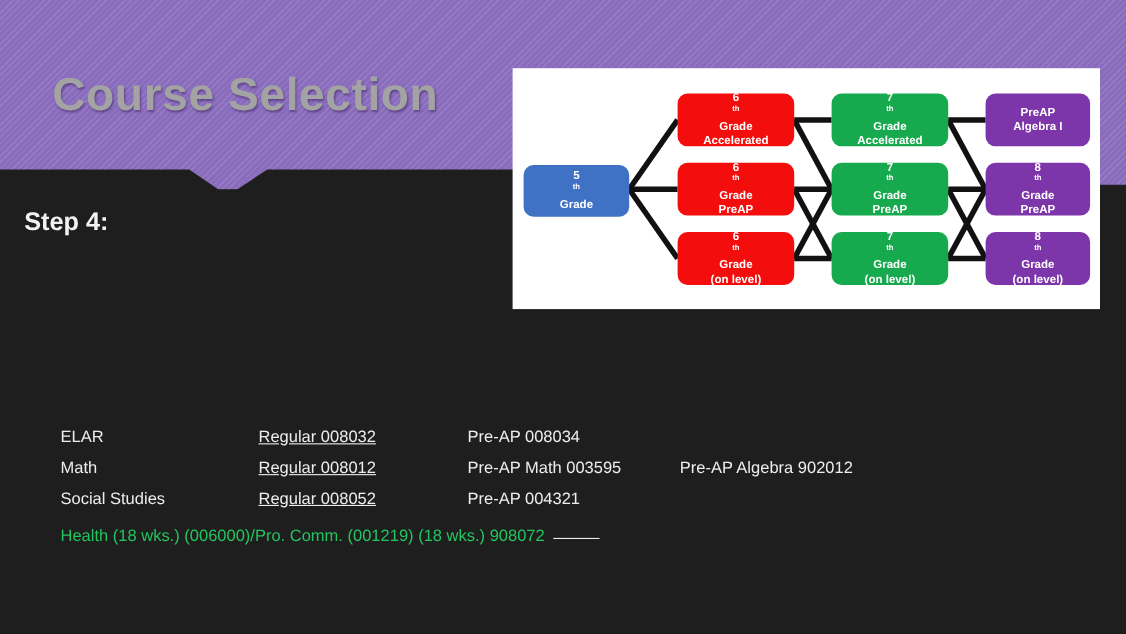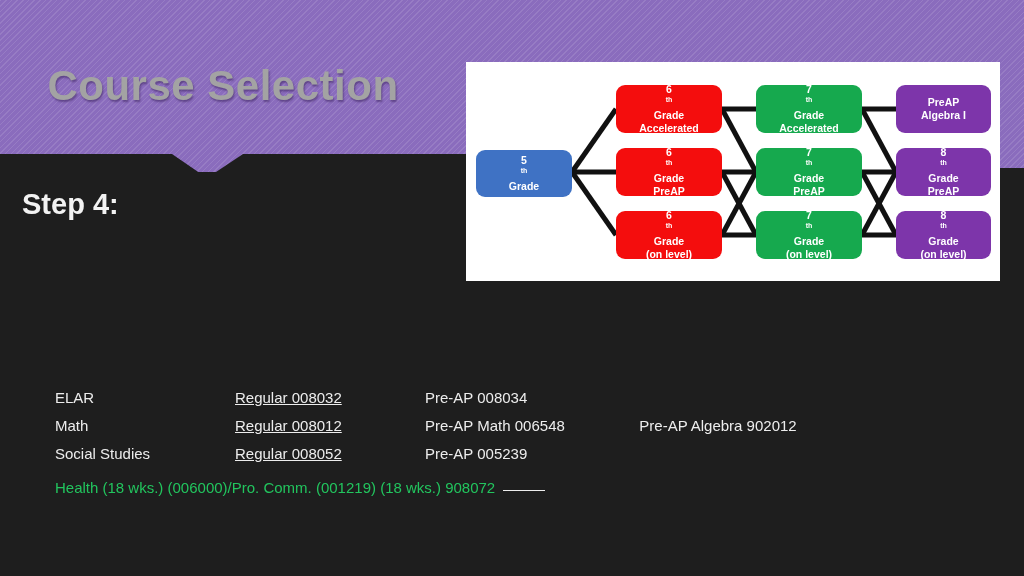--- a/index.html
+++ b/index.html
@@ -47,21 +47,21 @@
     letter-spacing:0.5px;
     text-shadow:1px 2px 2px rgba(60,35,95,0.55);
     z-index:3;
     white-space:nowrap;
   }
 
   
   #step-label{
     position:absolute;
     left:22px; top:188px;
-    font-size:29px;
+    font-size:23px;
     font-weight:700;
     color:#f2f2f2;
     z-index:3;
   }
 
   
   #diagram-card{
     position:absolute;
     left:466px; top:62px;
     width:534px; height:219px;
@@ -103,21 +103,21 @@
   }
   #course-table table{ border-collapse:collapse; }
   #course-table td{
     padding:0 0 11px 0;
     white-space:nowrap;
     vertical-align:top;
   }
   .col-subject { width:180px; }
   .col-regular { width:190px;text-decoration:underline; }
   .col-preap   { width:193px; }
-  .col-extra   { width:200px;text-align:center; }
+  .col-extra   { width:200px; }
 
   #footer-note{
     position:absolute;
     left:55px; top:479px;
     z-index:3;
     color:#22c55e;
     font-size:15px;
     white-space:nowrap;
   }
   #footer-note .blank{
@@ -214,27 +214,27 @@
     <tbody>
       <tr>
         <td class="col-subject">ELAR</td>
         <td class="col-regular">Regular  008032</td>
         <td class="col-preap">Pre-AP  008034</td>
         <td class="col-extra"></td>
       </tr>
       <tr>
         <td class="col-subject">Math</td>
         <td class="col-regular">Regular   008012</td>
-        <td class="col-preap">Pre-AP Math 006548</td>
+        <td class="col-preap">Pre-AP Math 003595</td>
         <td class="col-extra">Pre-AP Algebra 902012</td>
       </tr>
       <tr>
         <td class="col-subject">Social Studies</td>
         <td class="col-regular">Regular   008052</td>
-        <td class="col-preap">Pre-AP 005239</td>
+        <td class="col-preap">Pre-AP 004321</td>
         <td class="col-extra"></td>
       </tr>
     </tbody>
   </table>
 </div>
 
 <div id="footer-note">
   <span>Health (18 wks.) (006000)/Pro. Comm.  (001219) (18 wks.) 908072</span><span class="blank"></span>
 </div>
 

